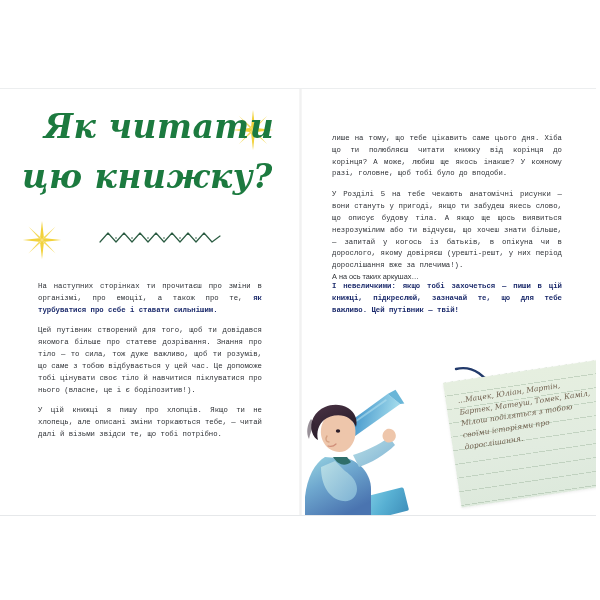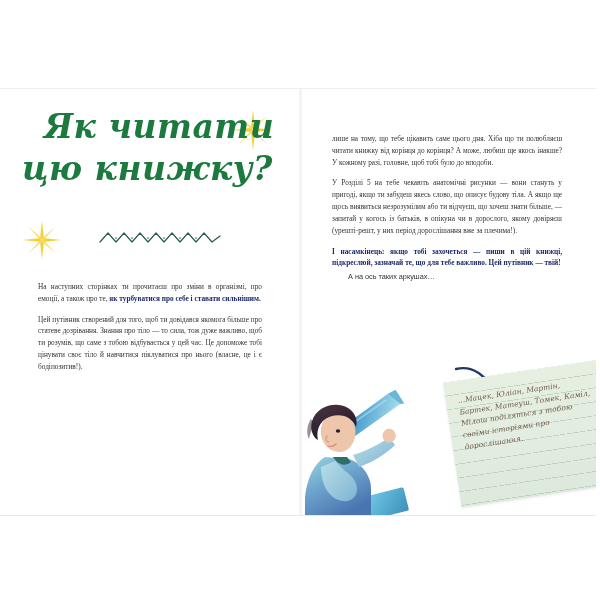--- a/index.html
+++ b/index.html
@@ -67,40 +67,40 @@
     font-family: "DejaVu Serif", serif;
     font-style: italic;
     font-weight: 700;
     color: #1c7a3f;
     font-size: 33px;
     line-height: 1.20;
     letter-spacing: 0.5px;
     white-space: nowrap;
   }
   #title-line-1 { margin-left: 22px; }
-  #title-line-2 { margin-left: 0px; margin-top: 2px; }
+  #title-line-2 { margin-left: 0px; margin-top: 10px; }
 
   
   #squiggle {
     position: absolute;
     left: 98px;
     top: 140px;
     width: 126px;
     height: 18px;
   }
 
   
   .sparkle { position: absolute; pointer-events: none; }
   #sparkle-title  { left: 232px; top: 20px;  width: 42px; height: 42px; }
   #sparkle-left   { left: 22px;  top: 131px; width: 40px; height: 40px; }
 
   
   .col {
     position: absolute;
-    font-family: Liberation Serif, serif;
+    font-family: Liberation Mono, monospace;
     color: #2f3237;
     font-size: 7.3px;
     line-height: 1.62;
     text-align: justify;
     -webkit-hyphens: auto;
     hyphens: auto;
   }
   #col-left  { left: 38px;  top: 192px; width: 224px; }
   #col-right { left: 332px; top: 44px;  width: 230px; }
 
@@ -111,21 +111,21 @@
     color: #1b2a6b;
     font-weight: 700;
   }
   p.accent-para {
     color: #1b2a6b;
     font-weight: 700;
   }
 
   #closing-line {
     position: absolute;
-    left: 348px;
+    left: 332px;
     top: 182px;
     width: 160px;
     font-family: "Liberation Sans", sans-serif;
     font-size: 7.3px;
     color: #2f3237;
     line-height: 1.6;
   }
 
   
   #boy {
@@ -243,33 +243,34 @@
           <circle cx="50" cy="9" r="0.8"></circle>
           <circle cx="66" cy="9" r="0.8"></circle>
           <circle cx="82" cy="9" r="0.8"></circle>
           <circle cx="98" cy="9" r="0.8"></circle>
         </g>
       </svg>
 
       <div class="col" id="col-left">
         <p><span>На наступних сторінках ти прочитаєш про зміни в організмі, про емоції, а також про те, </span><span class="accent">як турбуватися про себе і ставати сильнішим.</span></p>
         <p>Цей путівник створений для того, щоб ти довідався якомога більше про статеве дозрівання. Знання про тіло — то сила, тож дуже важливо, щоб ти розумів, що саме з тобою відбувається у цей час. Це допоможе тобі цінувати своє тіло й навчитися піклуватися про нього (власне, це і є бодіпозитив!).</p>
+        <p>У цій книжці я пишу про хлопців. Якщо ти не хлопець, але описані зміни торкаються тебе, — читай далі й візьми звідси те, що тобі потрібно.</p>
       </div>
     </div>
 
     <div class="page" id="page-right">
 
       
       
     </div>
 
     <div class="col" id="col-right">
       <p>лише на тому, що тебе цікавить саме цього дня. Хіба що ти полюбляєш читати книжку від корінця до корінця? А може, любиш ще якось інакше? У кожному разі, головне, щоб тобі було до вподоби.</p>
       <p>У Розділі 5 на тебе чекають анатомічні рисунки — вони стануть у пригоді, якщо ти забудеш якесь слово, що описує будову тіла. А якщо ще щось виявиться незрозумілим або ти відчуєш, що хочеш знати більше, — запитай у когось із батьків, в опікуна чи в дорослого, якому довіряєш (урешті-решт, у них період дорослішання вже за плечима!).</p>
-      <p><span class="accent">І насамкінець: </span><span class="accent">якщо тобі захочеться — пиши в цій книжці, підкреслюй, зазначай те, що для тебе важливо. Цей путівник — твій!</span></p>
+      <p><span class="accent">І невеличкими: </span><span class="accent">якщо тобі захочеться — пиши в цій книжці, підкреслюй, зазначай те, що для тебе важливо. Цей путівник — твій!</span></p>
     </div>
 
     <div id="closing-line">А на ось таких аркушах…</div>
 
     <svg id="arrow" viewBox="0 0 60 56">
       <path d="M4 8 C20 4, 36 14, 44 36" fill="none" stroke="#223a6b" stroke-width="2.4" stroke-linecap="round"></path>
       <path d="M38 31 L45 45 L51 32 Z" fill="#223a6b"></path>
     </svg>
 
     <div id="scrap"></div>

